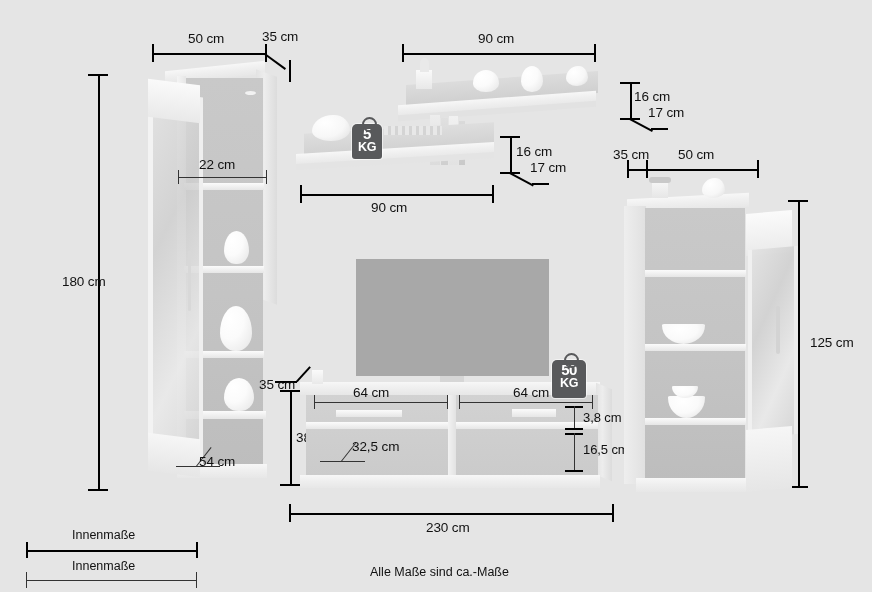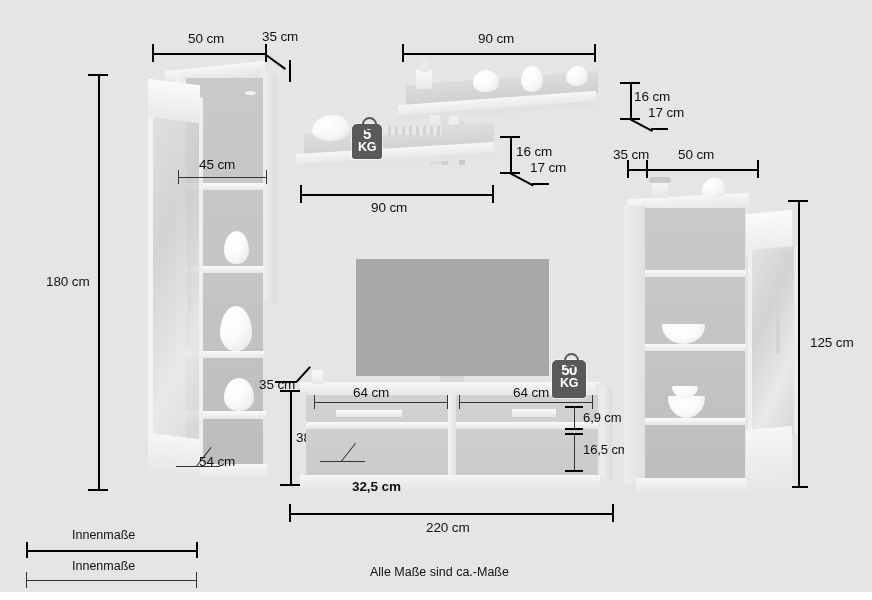--- a/index.html
+++ b/index.html
@@ -130,21 +130,21 @@
   <div class="hline abs" style="left:152px;top:53px;width:113px;"></div>
   <div class="dim" style="left:188px;top:32px;">50 cm</div>
 
   <div class="diag abs" style="left:265px;top:53px;width:26px;transform:rotate(36deg);"></div>
   <div class="cap-v abs" style="left:289px;top:60px;height:22px;"></div>
   <div class="dim" style="left:262px;top:30px;">35 cm</div>
 
   <div class="cap-h abs" style="left:88px;top:74px;width:20px;"></div>
   <div class="cap-h abs" style="left:88px;top:489px;width:20px;"></div>
   <div class="vline abs" style="left:98px;top:74px;height:415px;"></div>
-  <div class="dim" style="left:46px;top:275px;">180 cm</div>
+  <div class="dim" style="left:62px;top:275px;">180 cm</div>
 
   <div class="carcass" style="left:148px;top:66px;width:132px;height:430px;">
 
     <div class="panel wood" style="left:17px;top:0px;width:100px;height:13px;transform:skewY(-6deg);"></div>
 
     <div class="panel wood-side" style="left:108px;top:7px;width:21px;height:228px;transform:skewY(20deg);"></div>
 
     <div class="panel interior" style="left:36px;top:12px;width:79px;height:395px;"></div>
 
     <div class="panel" style="left:29px;top:10px;width:9px;height:400px;background:linear-gradient(90deg,#f4f4f4,#e6e6e6);"></div>
@@ -164,21 +164,21 @@
 
     <div class="panel glassdoor" style="left:0px;top:28px;width:46px;height:372px;transform:skewY(7deg);border-left:5px solid #f3f3f3;border-right:4px solid #efefef;"></div>
     <div class="panel" style="left:0px;top:16px;width:52px;height:38px;background:linear-gradient(180deg,#fafafa,#e9e9e9);transform:skewY(7deg);"></div>
     <div class="panel" style="left:0px;top:370px;width:52px;height:38px;background:linear-gradient(180deg,#f6f6f6,#e6e6e6);transform:skewY(7deg);"></div>
     <div class="panel" style="left:40px;top:185px;width:3px;height:60px;background:#d8d8d8;border-radius:2px;"></div>
   </div>
 
   <div class="cap-v abs thin" style="left:178px;top:170px;height:14px;"></div>
   <div class="cap-v abs thin" style="left:266px;top:170px;height:14px;"></div>
   <div class="hline abs thin" style="left:178px;top:177px;width:88px;"></div>
-  <div class="dim" style="left:199px;top:158px;">45 cm</div>
+  <div class="dim" style="left:199px;top:158px;">22 cm</div>
 
   <div class="hline abs thin" style="left:176px;top:466px;width:44px;"></div>
   <div class="diag abs" style="left:196px;top:466px;width:24px;transform:rotate(-52deg);border-top-width:1.3px;border-top-color:#333;"></div>
   <div class="dim" style="left:199px;top:455px;">54 cm</div>
 
   <div class="cap-v abs" style="left:402px;top:44px;height:18px;"></div>
   <div class="cap-v abs" style="left:594px;top:44px;height:18px;"></div>
   <div class="hline abs" style="left:402px;top:53px;width:192px;"></div>
   <div class="dim" style="left:478px;top:32px;">90 cm</div>
 
@@ -279,36 +279,36 @@
   <div class="hline abs thin" style="left:314px;top:402px;width:133px;"></div>
   <div class="dim" style="left:353px;top:386px;">64 cm</div>
 
   <div class="cap-v abs thin" style="left:459px;top:395px;height:14px;"></div>
   <div class="cap-v abs thin" style="left:592px;top:395px;height:14px;"></div>
   <div class="hline abs thin" style="left:459px;top:402px;width:133px;"></div>
   <div class="dim" style="left:513px;top:386px;">64 cm</div>
 
   <div class="hline abs thin" style="left:320px;top:461px;width:45px;"></div>
   <div class="diag abs" style="left:341px;top:461px;width:23px;transform:rotate(-52deg);border-top-width:1.3px;border-top-color:#333;"></div>
-  <div class="dim" style="left:352px;top:480px;font-weight:bold;">32,5 cm</div>
+  <div class="dim" style="left:352px;top:440px;">32,5 cm</div>
 
   <div class="cap-h abs thin" style="left:565px;top:406px;width:18px;"></div>
   <div class="cap-h abs thin" style="left:565px;top:428px;width:18px;"></div>
   <div class="vline abs thin" style="left:574px;top:406px;height:22px;"></div>
-  <div class="dim small" style="left:583px;top:411px;">6,9 cm</div>
+  <div class="dim small" style="left:583px;top:411px;">3,8 cm</div>
 
   <div class="cap-h abs thin" style="left:565px;top:433px;width:18px;"></div>
   <div class="cap-h abs thin" style="left:565px;top:470px;width:18px;"></div>
   <div class="vline abs thin" style="left:574px;top:433px;height:37px;"></div>
   <div class="dim small" style="left:583px;top:443px;">16,5 cm</div>
 
   <div class="cap-v abs" style="left:289px;top:504px;height:18px;"></div>
   <div class="cap-v abs" style="left:612px;top:504px;height:18px;"></div>
   <div class="hline abs" style="left:289px;top:513px;width:323px;"></div>
-  <div class="dim" style="left:426px;top:521px;">220 cm</div>
+  <div class="dim" style="left:426px;top:521px;">230 cm</div>
 
   <div class="cap-v abs" style="left:627px;top:160px;height:18px;"></div>
   <div class="cap-v abs" style="left:646px;top:160px;height:18px;"></div>
   <div class="hline abs" style="left:627px;top:169px;width:19px;"></div>
   <div class="dim" style="left:613px;top:148px;">35 cm</div>
 
   <div class="cap-v abs" style="left:646px;top:160px;height:18px;"></div>
   <div class="cap-v abs" style="left:757px;top:160px;height:18px;"></div>
   <div class="hline abs" style="left:646px;top:169px;width:111px;"></div>
   <div class="dim" style="left:678px;top:148px;">50 cm</div>

